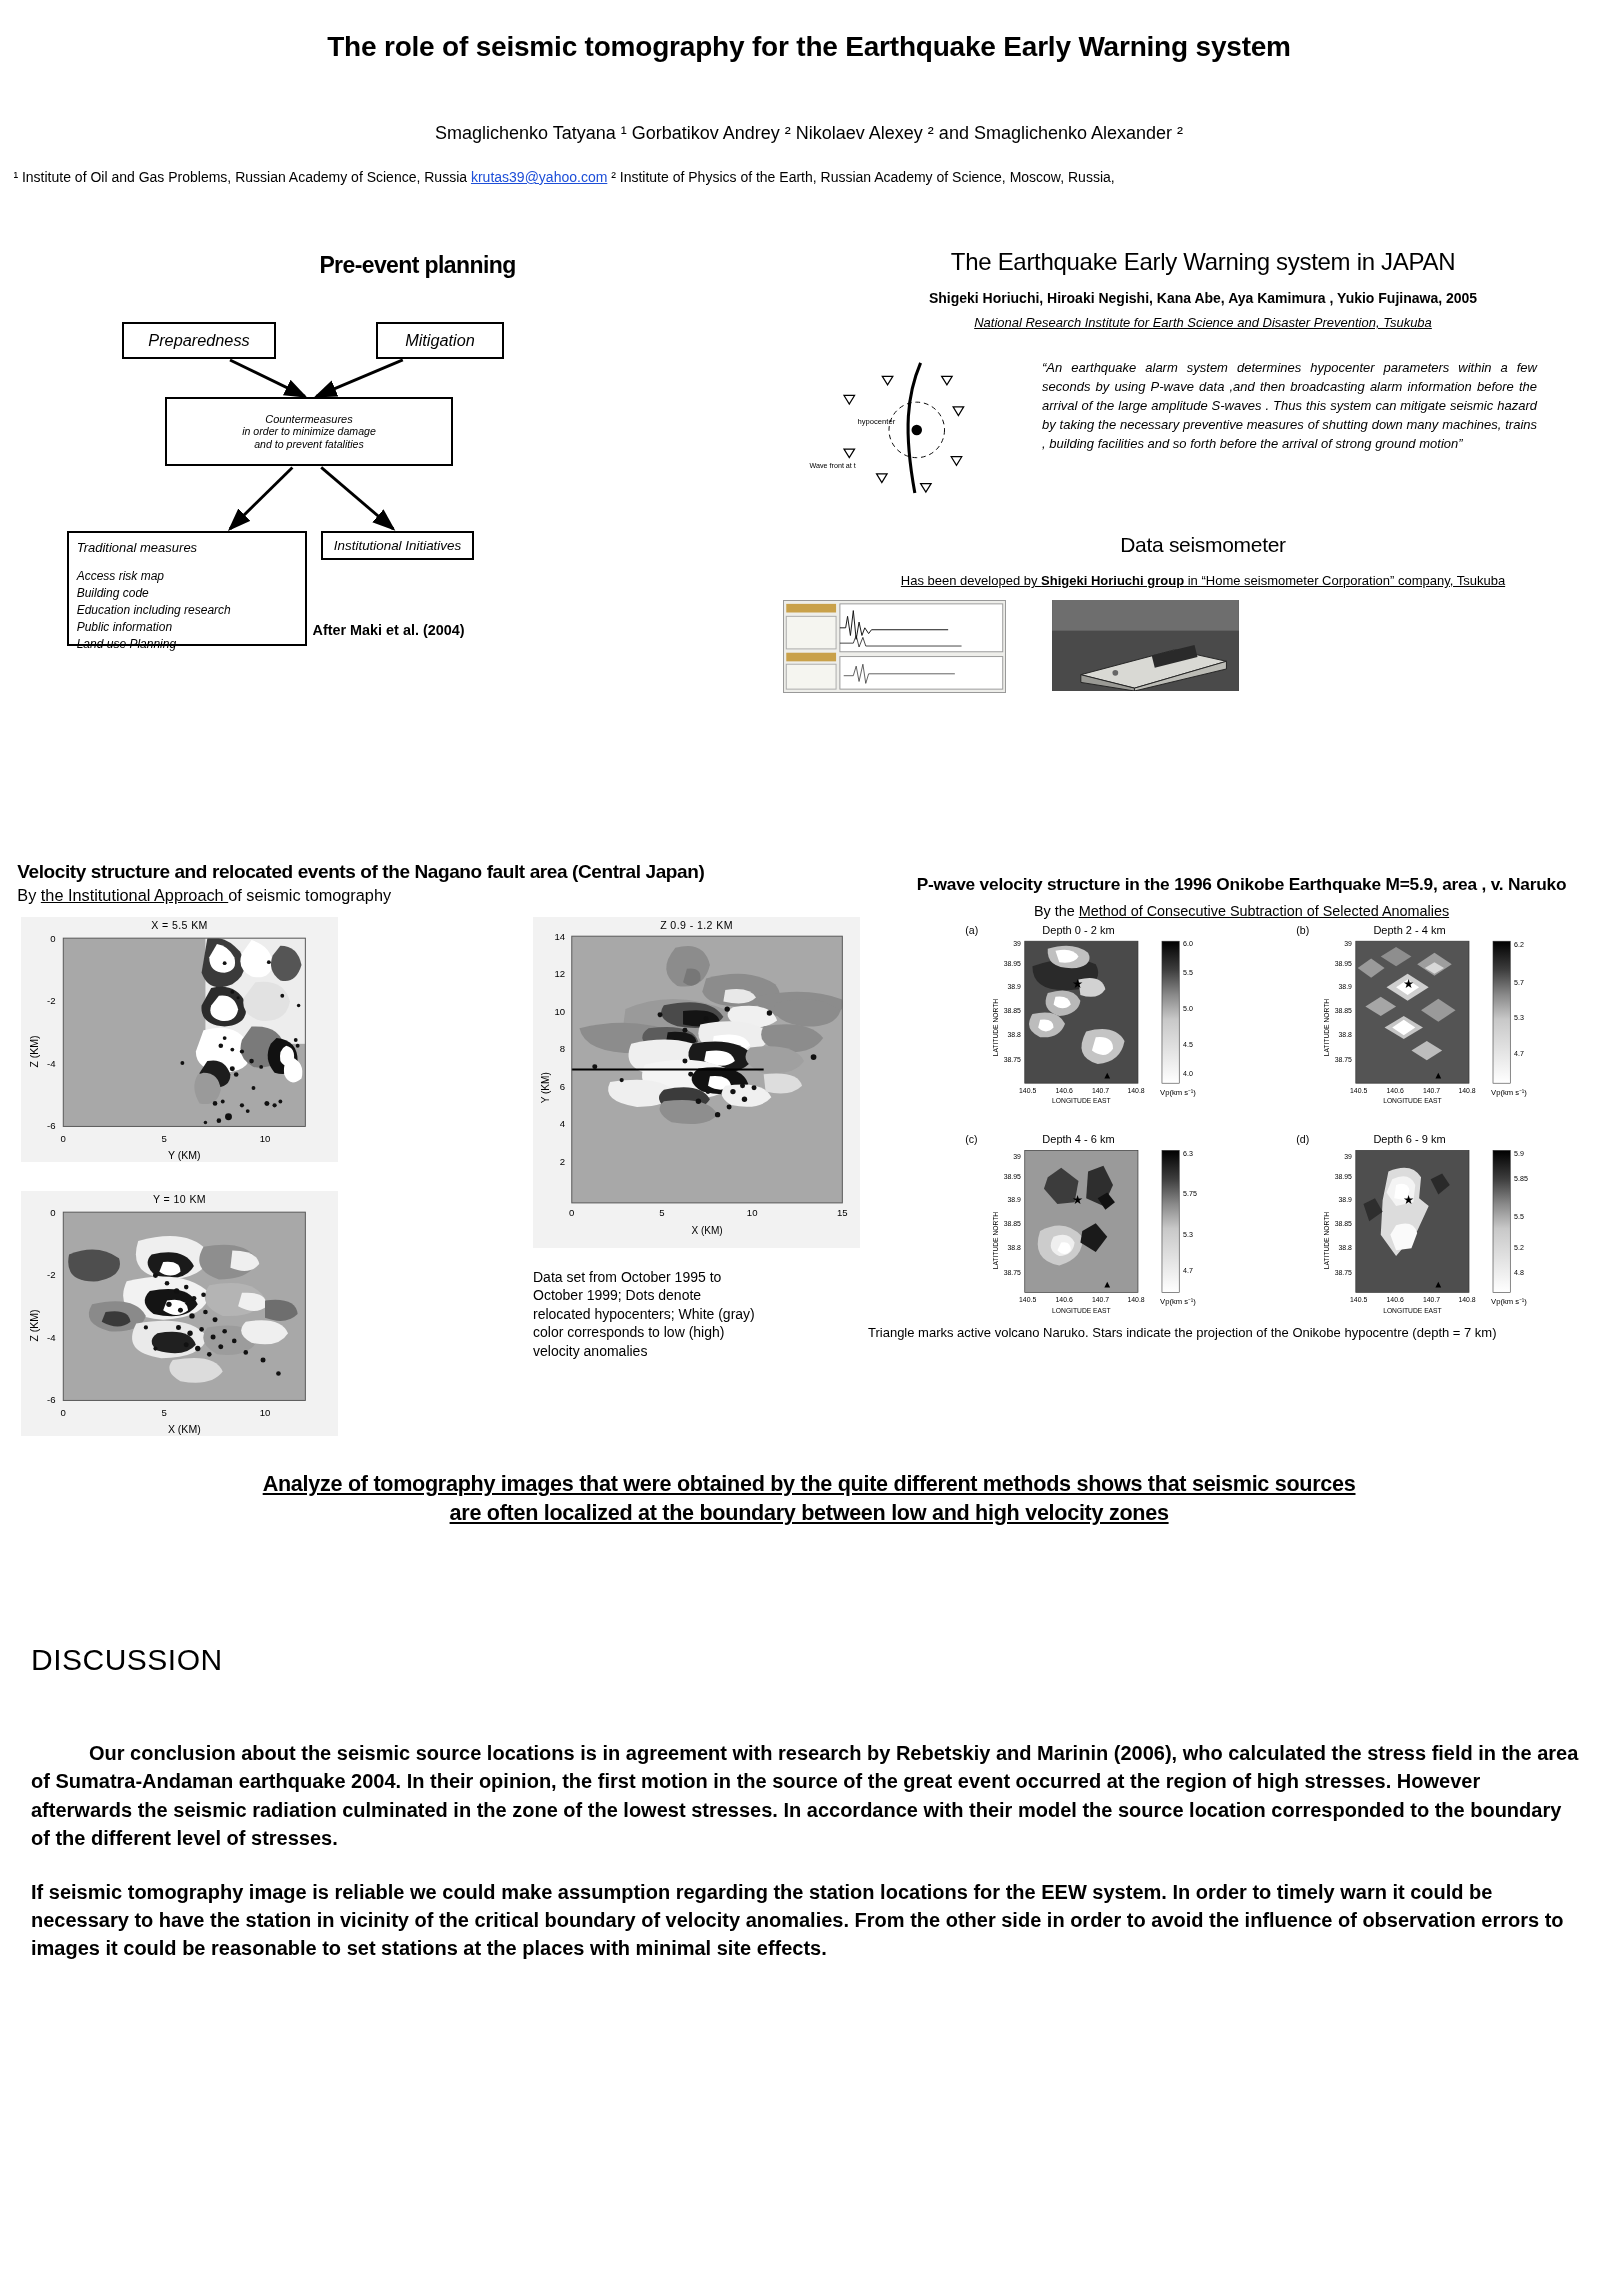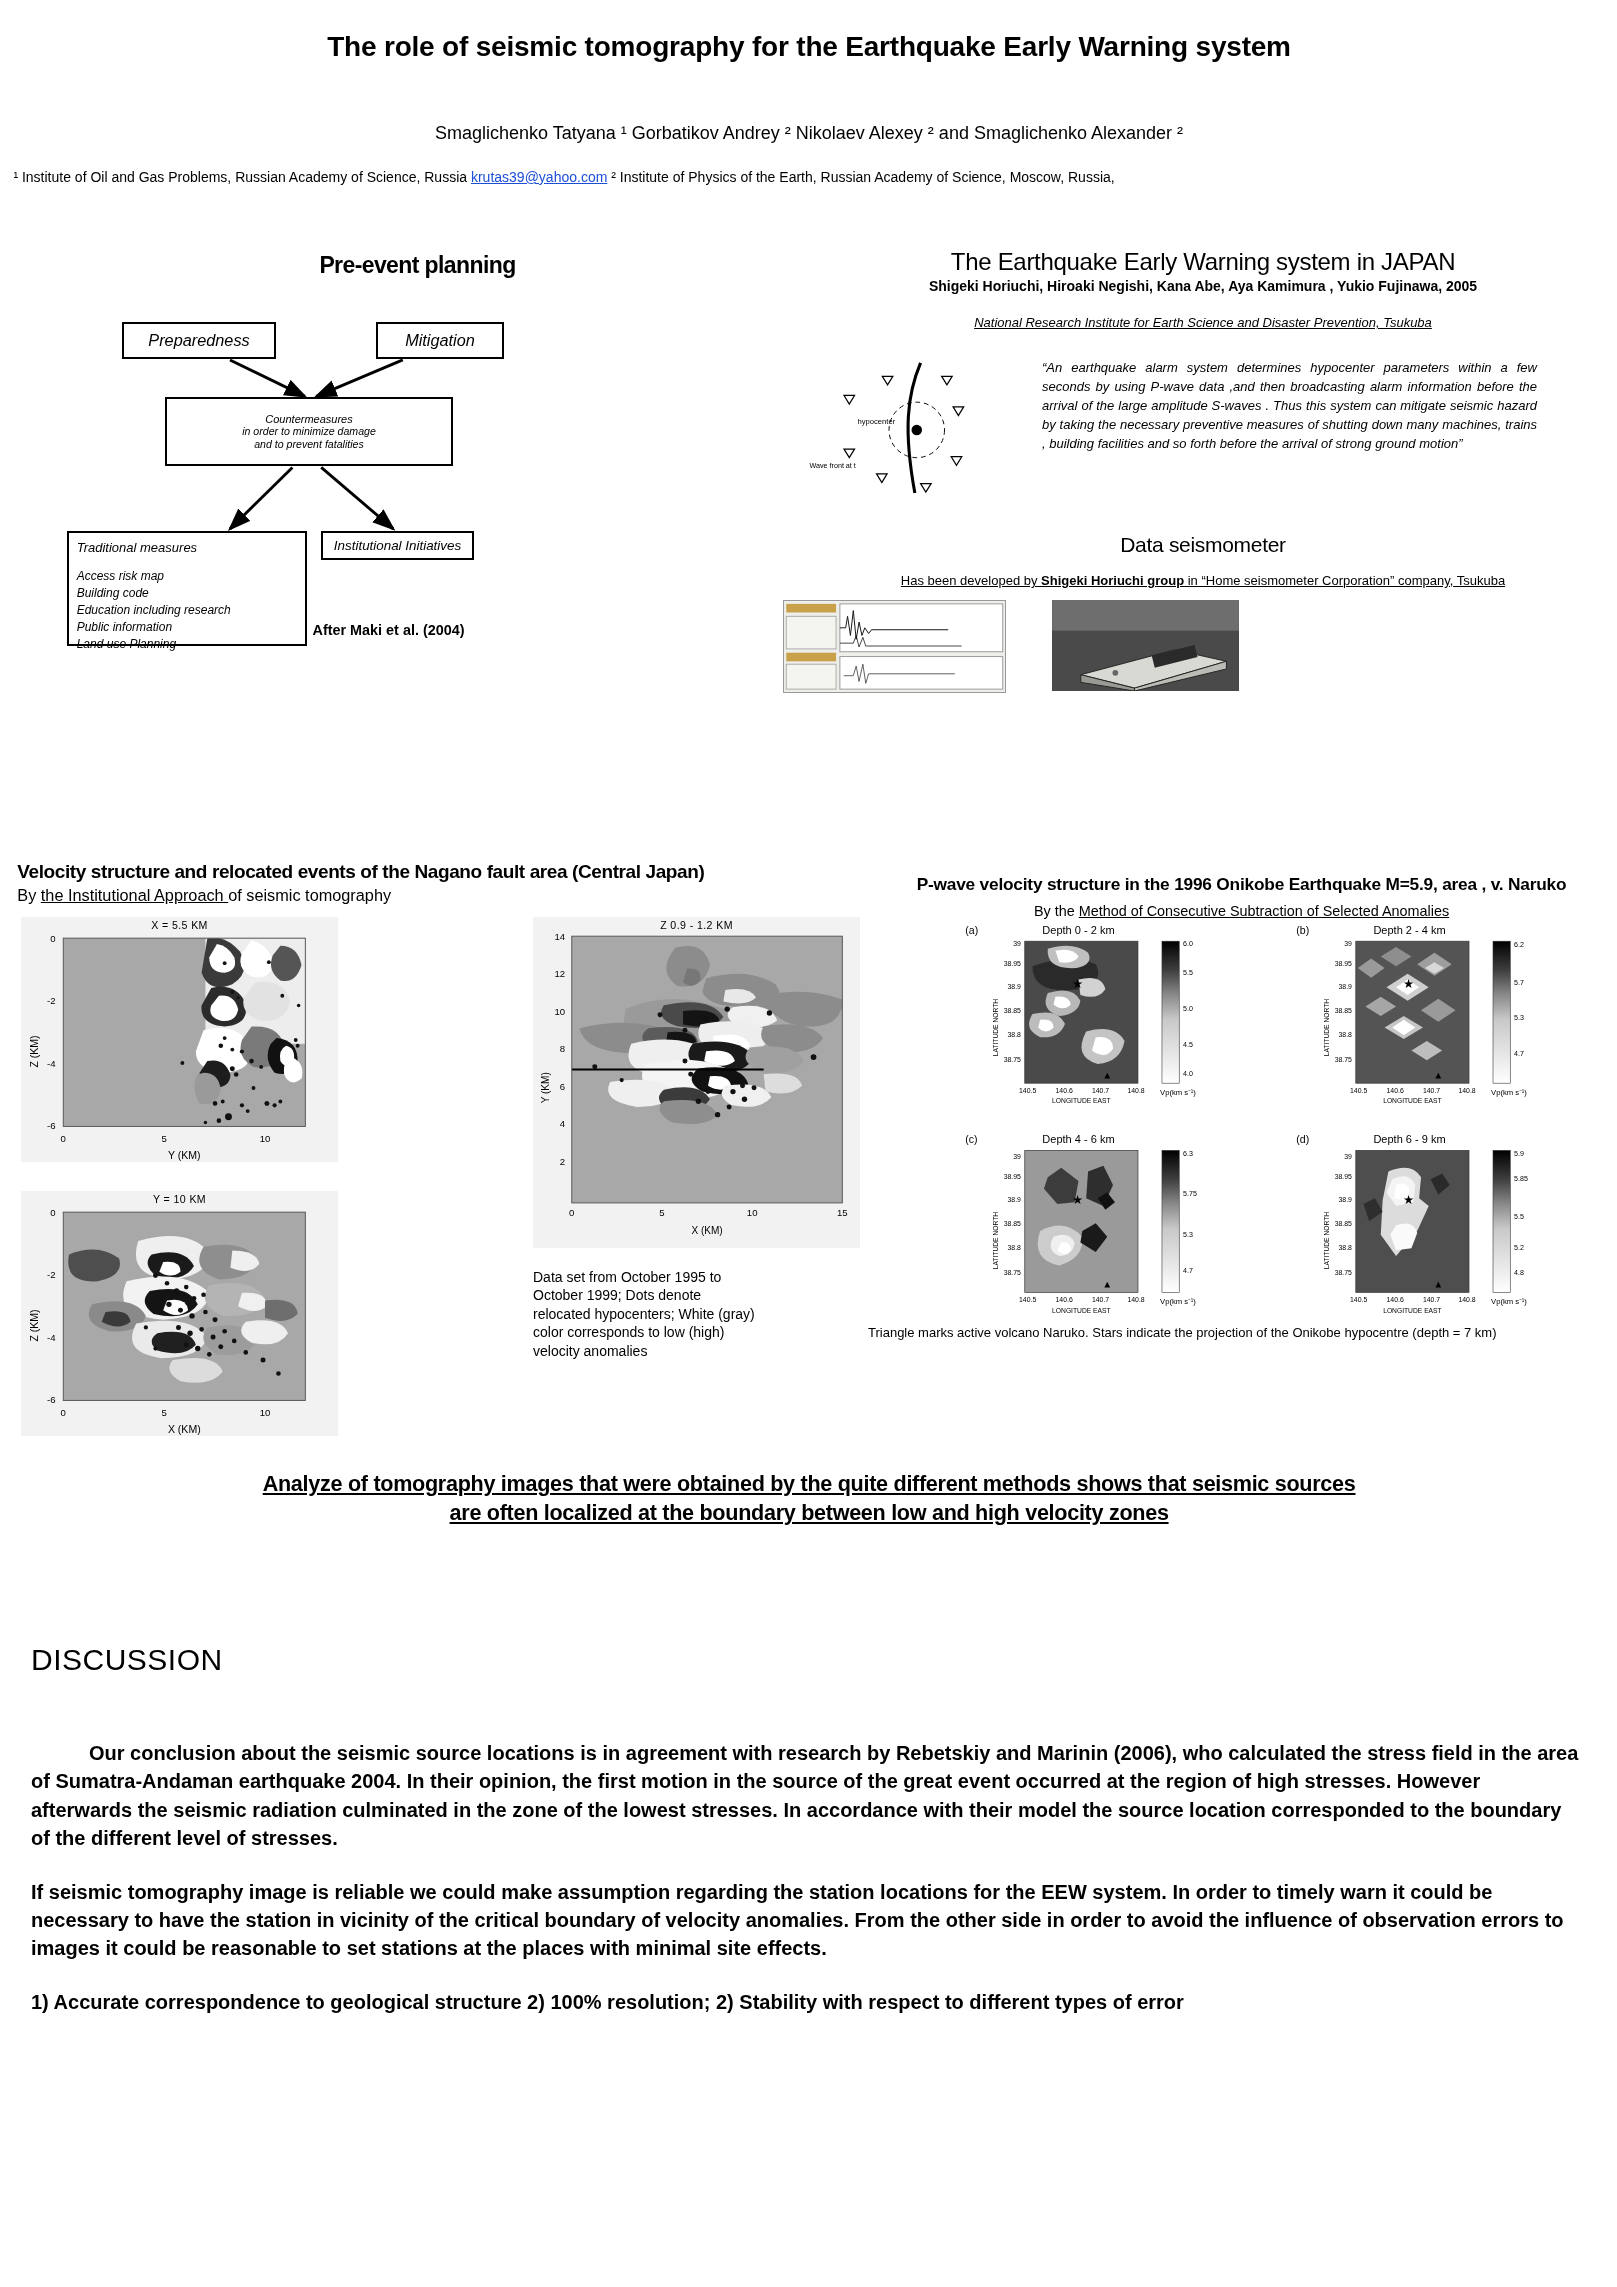--- a/index.html
+++ b/index.html
@@ -51,21 +51,21 @@
     position:absolute;top:370px;left:192px;width:221px;text-align:center;
     font-size:14.4px;font-weight:bold;font-style:normal;
   }
   
   #japan-panel{top:248px;left:797px;width:812px;height:452px;}
   .jp-title{
     position:absolute;top:0;left:0;width:812px;text-align:center;
     font-size:24px;letter-spacing:-0.3px;
   }
   .jp-authors{
-    position:absolute;top:30px;left:0;width:812px;text-align:center;
+    position:absolute;top:42px;left:0;width:812px;text-align:center;
     font-size:14px;font-weight:bold;
   }
   .jp-inst{
     position:absolute;top:67px;left:0;width:812px;text-align:center;
     font-size:13px;font-style:italic;
   }
   .jp-inst span{text-decoration:underline;}
   #jp-quote{
     position:absolute;top:110px;left:245px;width:495px;
     font-style:italic;font-size:13px;line-height:1.47;text-align:justify;
@@ -671,15 +671,14 @@
 
 <div class="abs" id="banner">
   <span>Analyze of tomography images that were obtained by the quite different methods shows that seismic sources</span><br>
   <span>are often localized at the boundary between low and high velocity zones </span>
 </div>
 
 <div class="abs" id="discussion-title">DISCUSSION</div>
 <div class="abs" id="discussion-body">
   <p class="indent">Our conclusion about the seismic source locations is in agreement with research by Rebetskiy and Marinin (2006), who calculated  the stress field in the area of Sumatra-Andaman earthquake 2004. In their opinion, the first motion in the source of the great event  occurred at the region of high stresses. However afterwards the seismic radiation culminated in the zone of the lowest stresses.  In accordance with their model the source location corresponded to the boundary of the different level of stresses.</p>
   <p>If seismic tomography image is reliable we could make assumption regarding the station locations for the EEW system. In order to timely warn it could be necessary to have the station in vicinity of the critical boundary of velocity anomalies. From the other side in order to avoid the influence of observation errors to images it could be reasonable to set stations at the places with minimal site effects.</p>
-  <p class="tight">1) Accurate correspondence to geological structure 2) 100%  resolution; 2) Stability with respect to different types of error</p>
 </div>
 
 
 </body></html>

